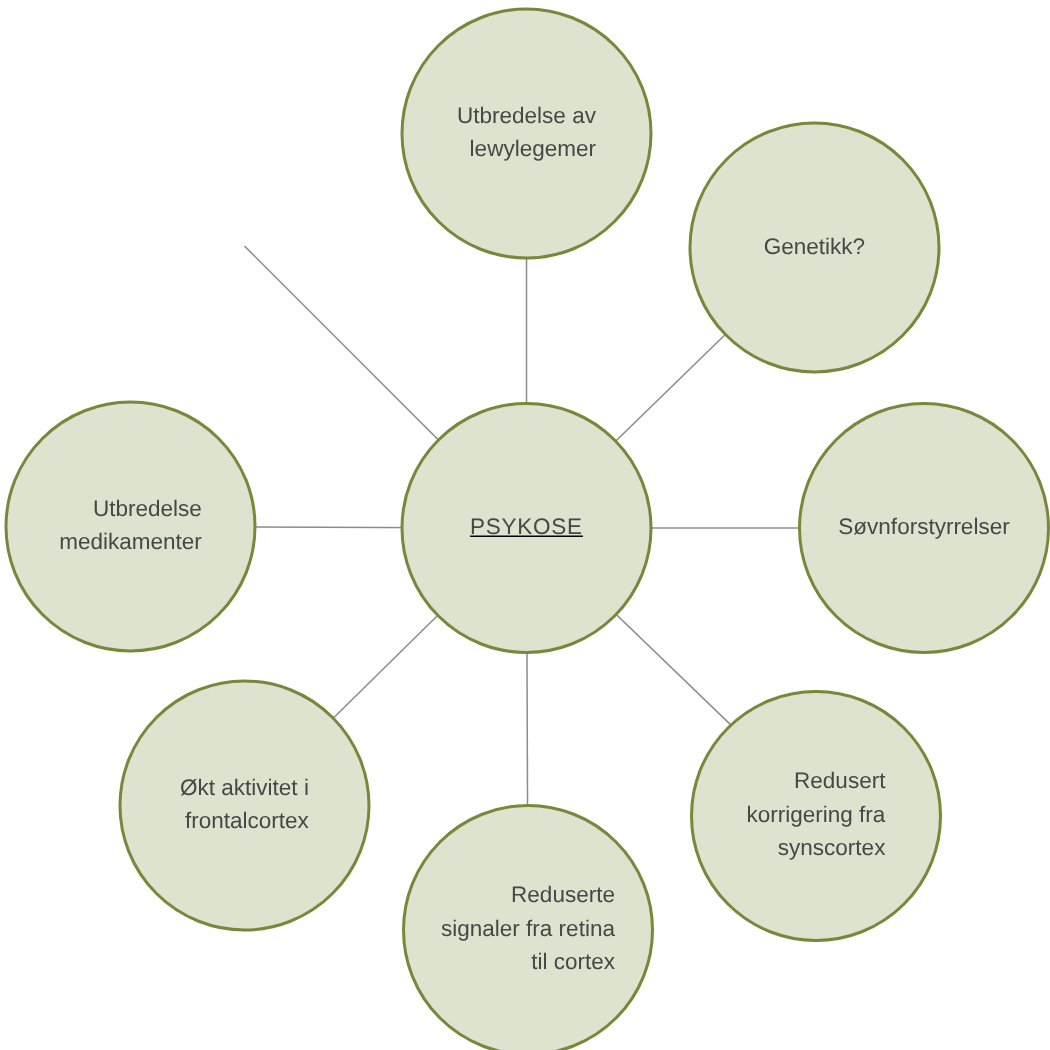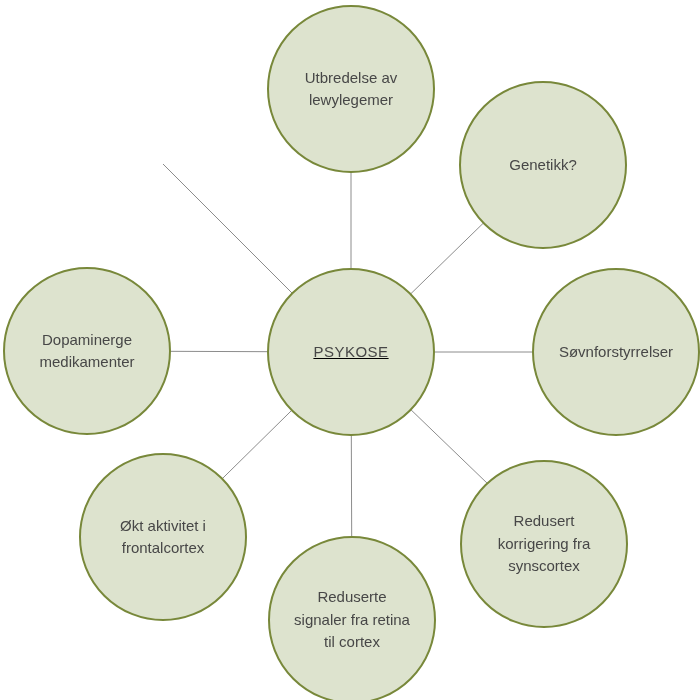--- a/index.html
+++ b/index.html
@@ -26,21 +26,21 @@
     position: absolute;
     width: 168px;
     height: 168px;
     border-radius: 50%;
     background: #dde3ce;
     border: 2px solid #78883a;
     box-sizing: border-box;
     display: flex;
     align-items: center;
     justify-content: center;
-    text-align: center;
+    text-align: right;
   }
   .node-label {
     display: block;
     white-space: pre-line;
     font-size: 15px;
     line-height: 1.5;
     color: #474747;
     padding: 0 8px;
   }
   .center-label {
@@ -97,21 +97,21 @@
 signaler fra retina
 til cortex</span>
   </div>
 
   <div class="node n-bottom-left">
     <span class="node-label">Økt aktivitet i
 frontalcortex</span>
   </div>
 
   <div class="node n-left">
-    <span class="node-label">Dopaminerge
+    <span class="node-label">Utbredelse
 medikamenter</span>
   </div>
 
 
   <div class="node n-center">
     <span class="node-label center-label">PSYKOSE</span>
   </div>
 
 </div>
 

